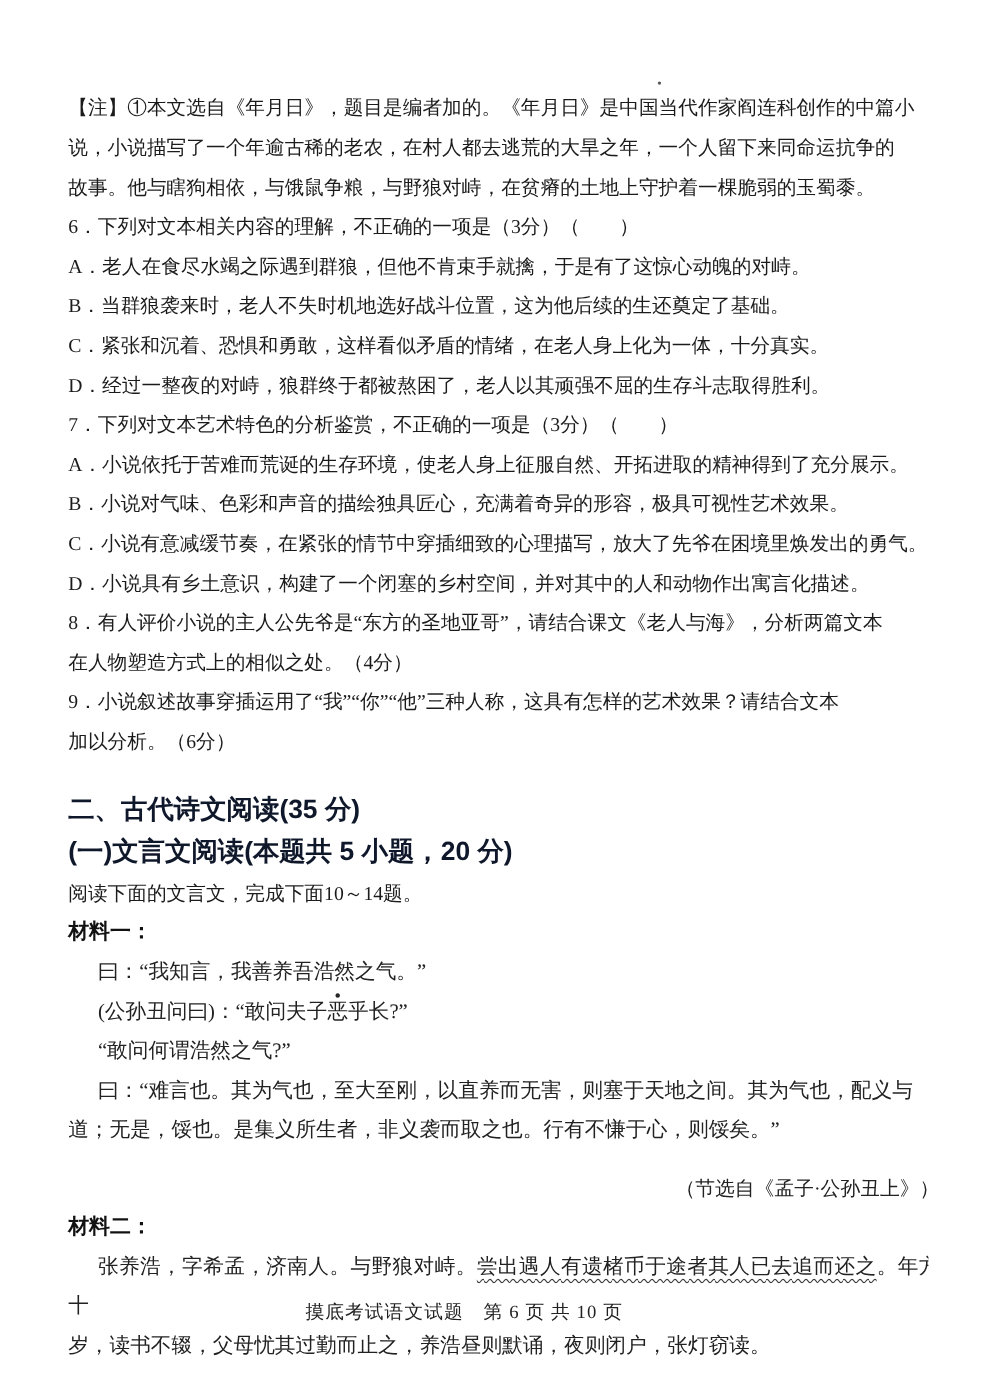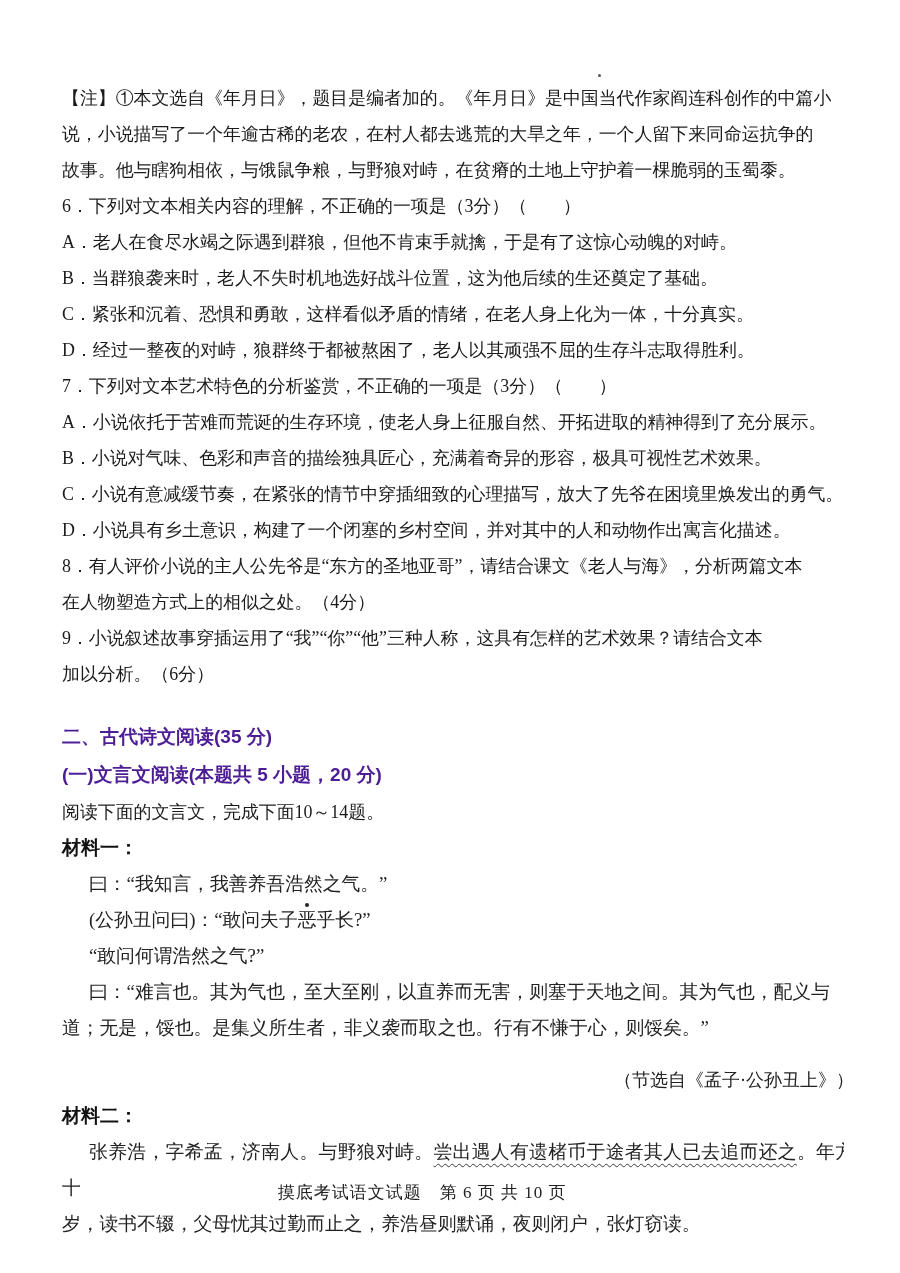--- a/index.html
+++ b/index.html
@@ -37,23 +37,23 @@
   .source-line {
     font-size: 18px;
     line-height: 36px;
     text-align: right;
     color: #222222;
     margin-top: 16px;
   }
   .section-heading {
     font-family: "Liberation Sans", "DejaVu Sans", sans-serif;
     font-weight: bold;
-    font-size: 19px;
+    font-size: 24px;
     line-height: 38px;
-    color: #4c1d95;
+    color: #0f172a;
   }
   .section-heading.first { margin-top: 26px; }
   .material-label {
     font-family: "Liberation Sans", "DejaVu Sans", sans-serif;
     font-weight: bold;
     font-size: 19px;
     line-height: 36px;
     color: #111111;
   }
   .seg-none { }

